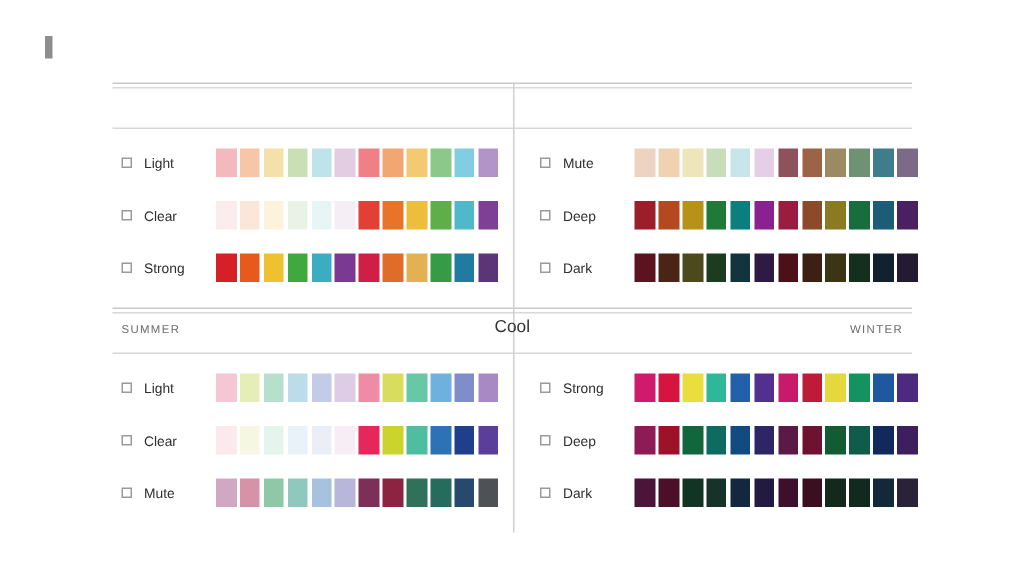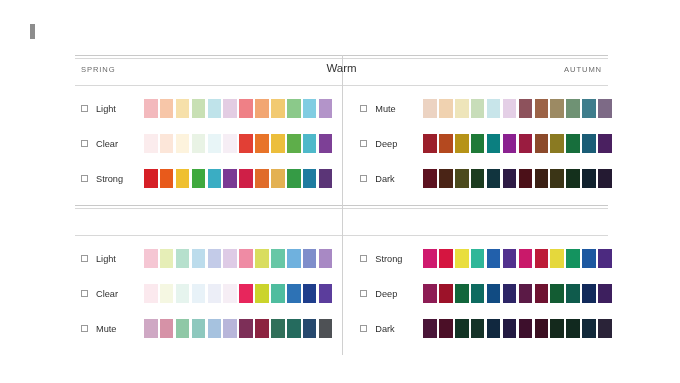--- a/index.html
+++ b/index.html
@@ -113,25 +113,20 @@
   </div>
 
   <div class="matrix">
 
     <div class="half">
       <div class="rule r-top"></div>
       <div class="rule r-top2 thin"></div>
       <div class="rule r-under thin"></div>
       <div class="vdiv"></div>
 
-      <div class="band">
-        <div class="band-left">SPRING</div>
-        <div class="band-center">Warm</div>
-        <div class="band-right">AUTUMN</div>
-      </div>
 
       <div class="quads">
 
         <div class="quad left">
           <div class="row">
             <div class="chk"></div>
             <div class="row-label">Light</div>
             <div class="swatches">
                 <div class="sw" title="#f3b9bd" style="background: rgb(243, 185, 189);"></div>
                 <div class="sw" title="#f7c6a8" style="background: rgb(247, 198, 168);"></div>
@@ -244,20 +239,25 @@
 
       </div>
     </div>
 
     <div class="half">
       <div class="rule r-top"></div>
       <div class="rule r-top2 thin"></div>
       <div class="rule r-under thin"></div>
       <div class="vdiv"></div>
 
+      <div class="band">
+        <div class="band-left">SUMMER</div>
+        <div class="band-center">Cool</div>
+        <div class="band-right">WINTER</div>
+      </div>
 
       <div class="quads">
 
         <div class="quad left">
           <div class="row">
             <div class="chk"></div>
             <div class="row-label">Light</div>
             <div class="swatches">
                 <div class="sw" title="#f5c6d3" style="background: rgb(245, 198, 211);"></div>
                 <div class="sw" title="#e6eeb7" style="background: rgb(230, 238, 183);"></div>

